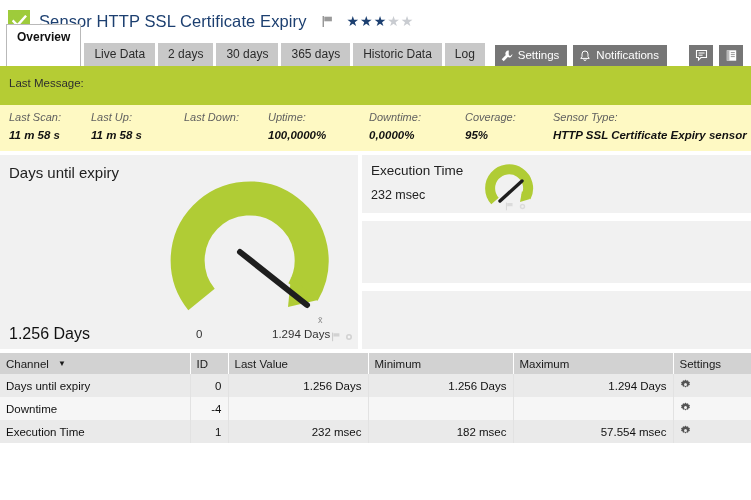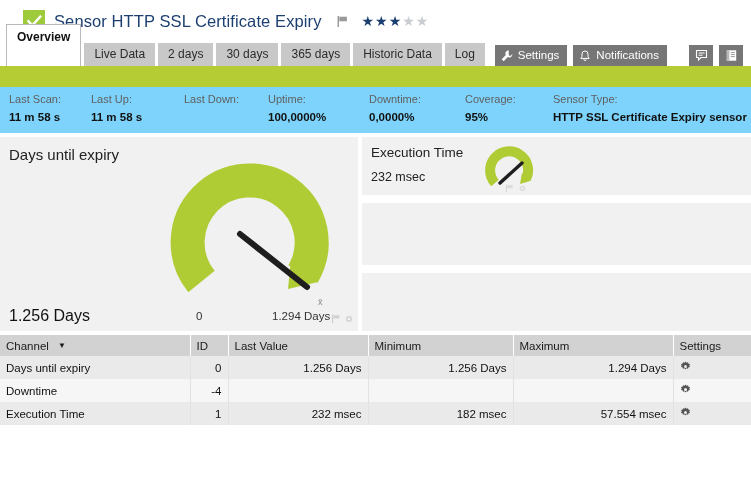--- a/index.html
+++ b/index.html
@@ -6,21 +6,21 @@
   html, body {
     margin: 0; padding: 0;
     width: 751px; height: 500px;
     background: #ffffff;
     font-family: "Liberation Sans", sans-serif;
     overflow: hidden;
   }
   #app { position: relative; width: 751px; height: 500px; background: #fff; }
 
   
-  .header { display: flex; align-items: center; height: 36px; padding: 6px 0 0 8px; margin-left: 15px; }
+  .header { display: flex; align-items: center; height: 36px; padding: 6px 0 0 8px; }
   .status-box {
     width: 22px; height: 22px; background: #9ecb3b;
     display: flex; align-items: center; justify-content: center;
     margin-right: 9px; flex: 0 0 auto;
   }
   .status-box svg { display: block; }
   .page-title {
     font-size: 16.5px; color: #1c3f70; letter-spacing: .1px;
     white-space: nowrap;
   }
@@ -52,21 +52,21 @@
   }
   .btn-icon-only { padding: 0; width: 24px; justify-content: center; }
   .btn svg { display: block; }
 
   
   .banner { background: #b5cc34; padding: 7px 0 10px 9px; }
   .banner-label { font-size: 11.5px; color: #2e2e2e; margin-bottom: 6px; }
   .banner-text { font-size: 17px; font-weight: bold; color: #111; letter-spacing: .1px; }
 
   
-  .statusbar { background: #7dd3fc; height: 46px; position: relative; }
+  .statusbar { background: #fef9c3; height: 46px; position: relative; font-style: italic; }
   .stat { position: absolute; top: 6px; }
   .stat-label { font-size: 11px; color: #5f5f5f; }
   .stat-value { font-size: 11.5px; color: #111; font-weight: bold; margin-top: 6px; white-space: nowrap; }
 
   
   .gauges { position: relative; height: 202px; background: #fff; }
   .panel { position: absolute; background: #f1f1f1; }
   .gauge-main { left: 0; top: 4px; width: 358px; height: 194px; }
   .gauge-title { position: absolute; left: 9px; top: 9px; font-size: 15px; color: #222; }
   .gauge-value { position: absolute; left: 9px; bottom: 6px; font-size: 16px; color: #111; }
@@ -170,20 +170,21 @@
             <rect x="1.8" y="1.3" width="9.4" height="10.4" fill="#fff"></rect>
             <rect x="1.8" y="1.3" width="2.6" height="10.4" fill="#b9b9b9"></rect>
             <path d="M5.8 3.6 h4 M5.8 5.6 h4 M5.8 7.6 h4" stroke="#8d8d8d" stroke-width="0.9"></path>
           </svg>
         </span>
       </div>
     </div>
   </div>
 
   <div class="banner">
+    <div class="banner-label">Last Message:</div>
   </div>
 
   <div class="statusbar">
     <div class="stat" style="left:9px">
       <div class="stat-label">Last Scan:</div>
       <div class="stat-value">11 m 58 s</div>
     </div>
     <div class="stat" style="left:91px">
       <div class="stat-label">Last Up:</div>
       <div class="stat-value">11 m 58 s</div>

